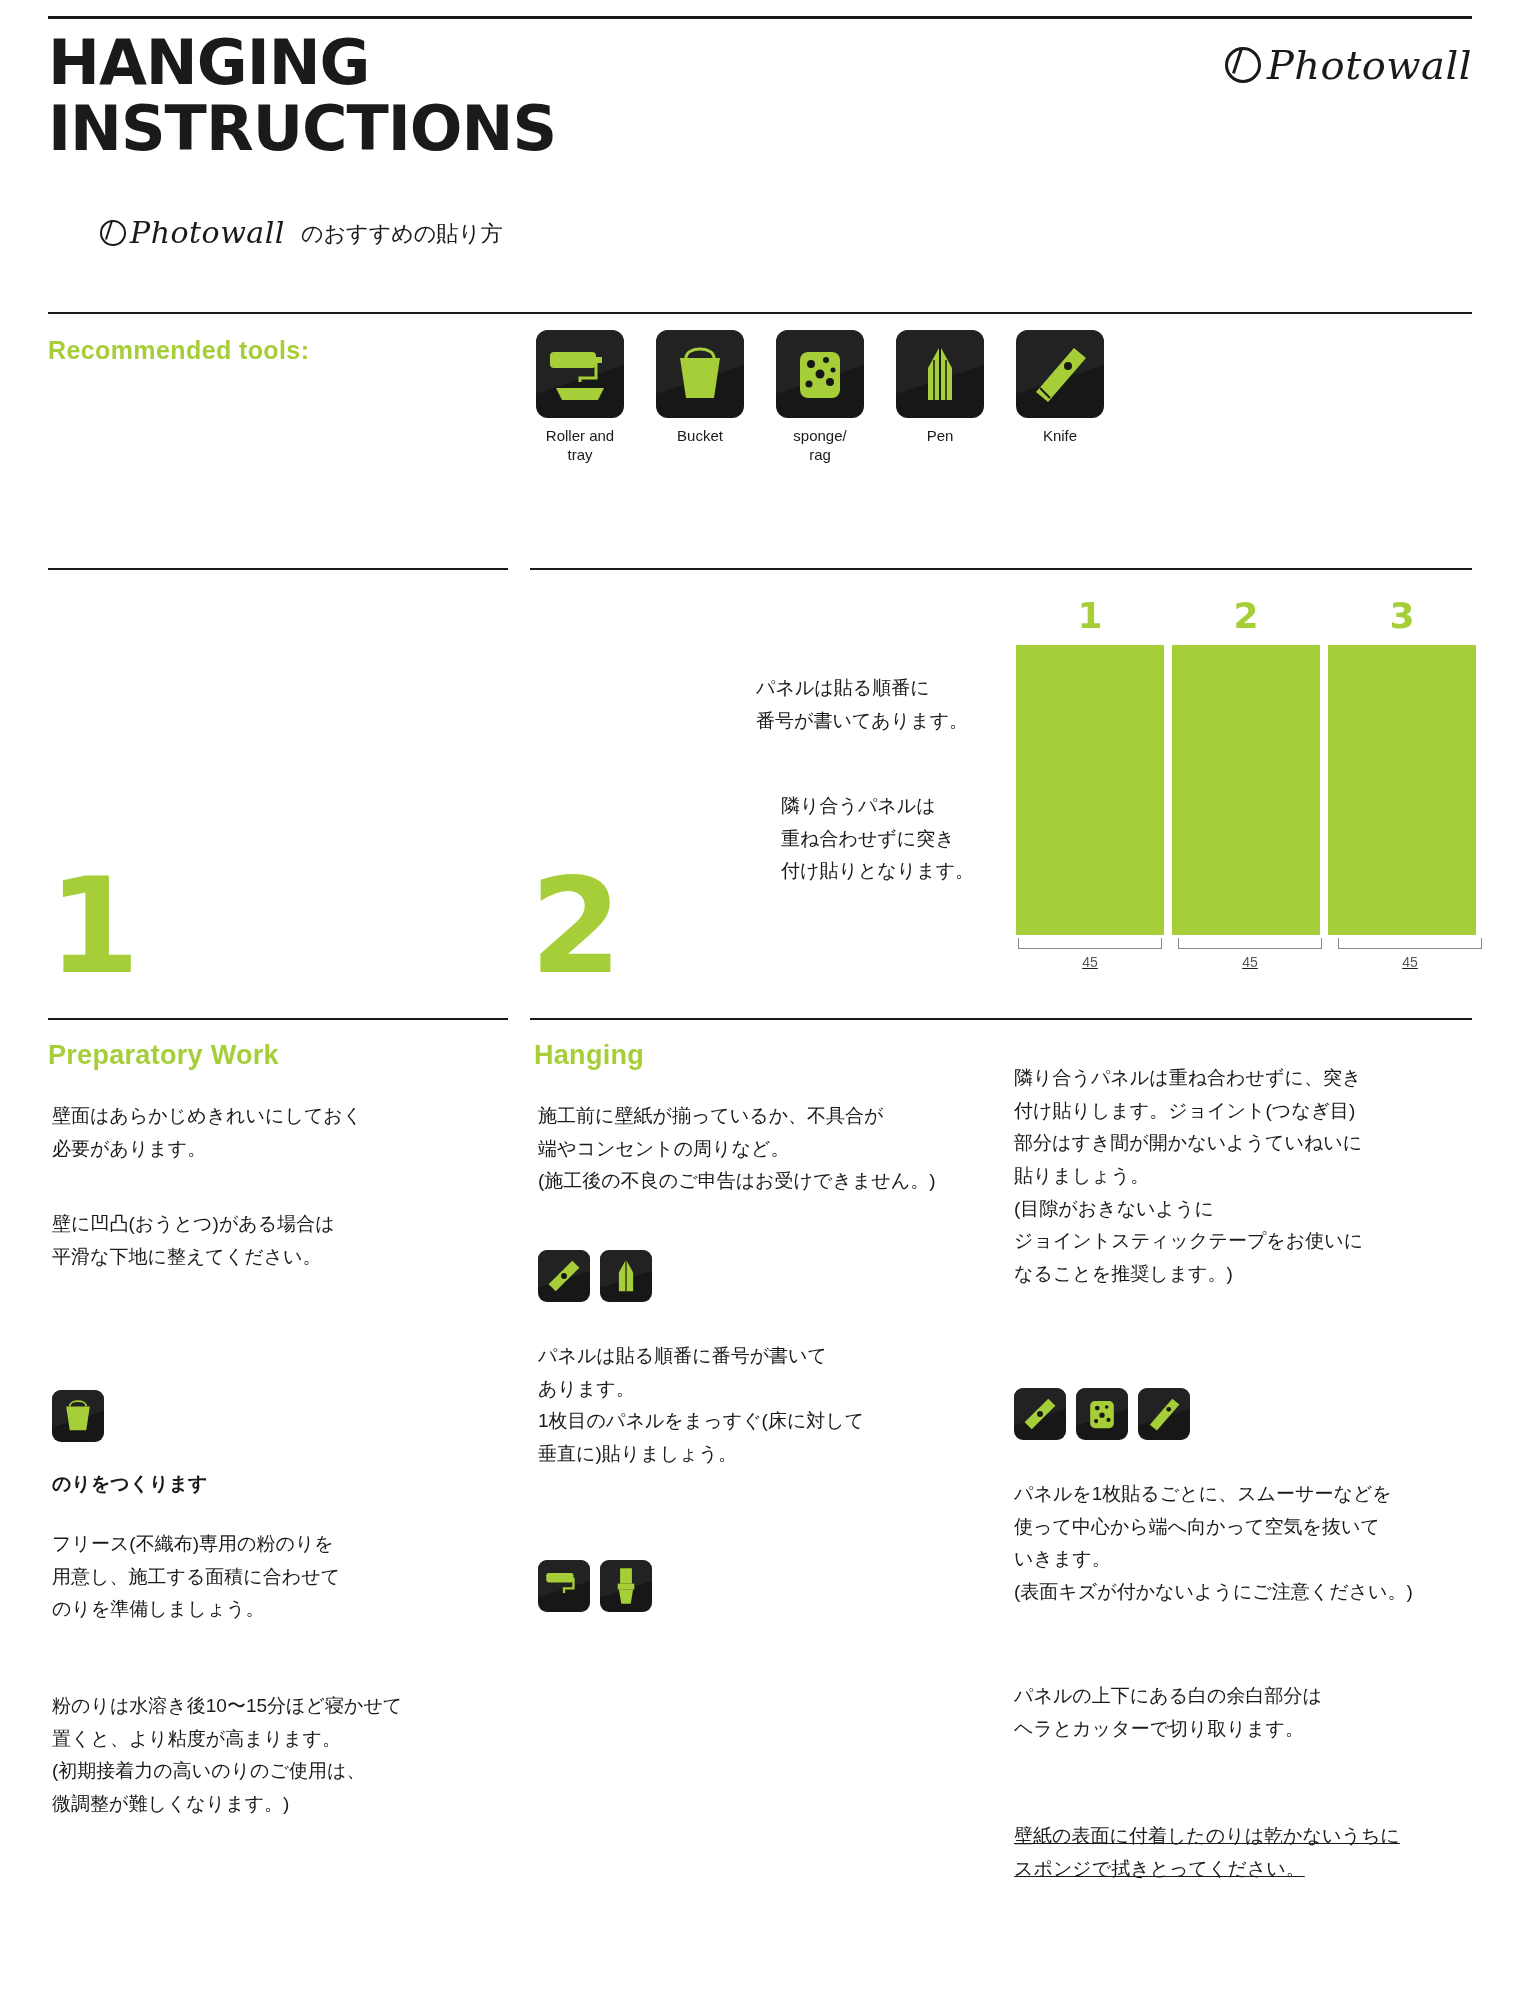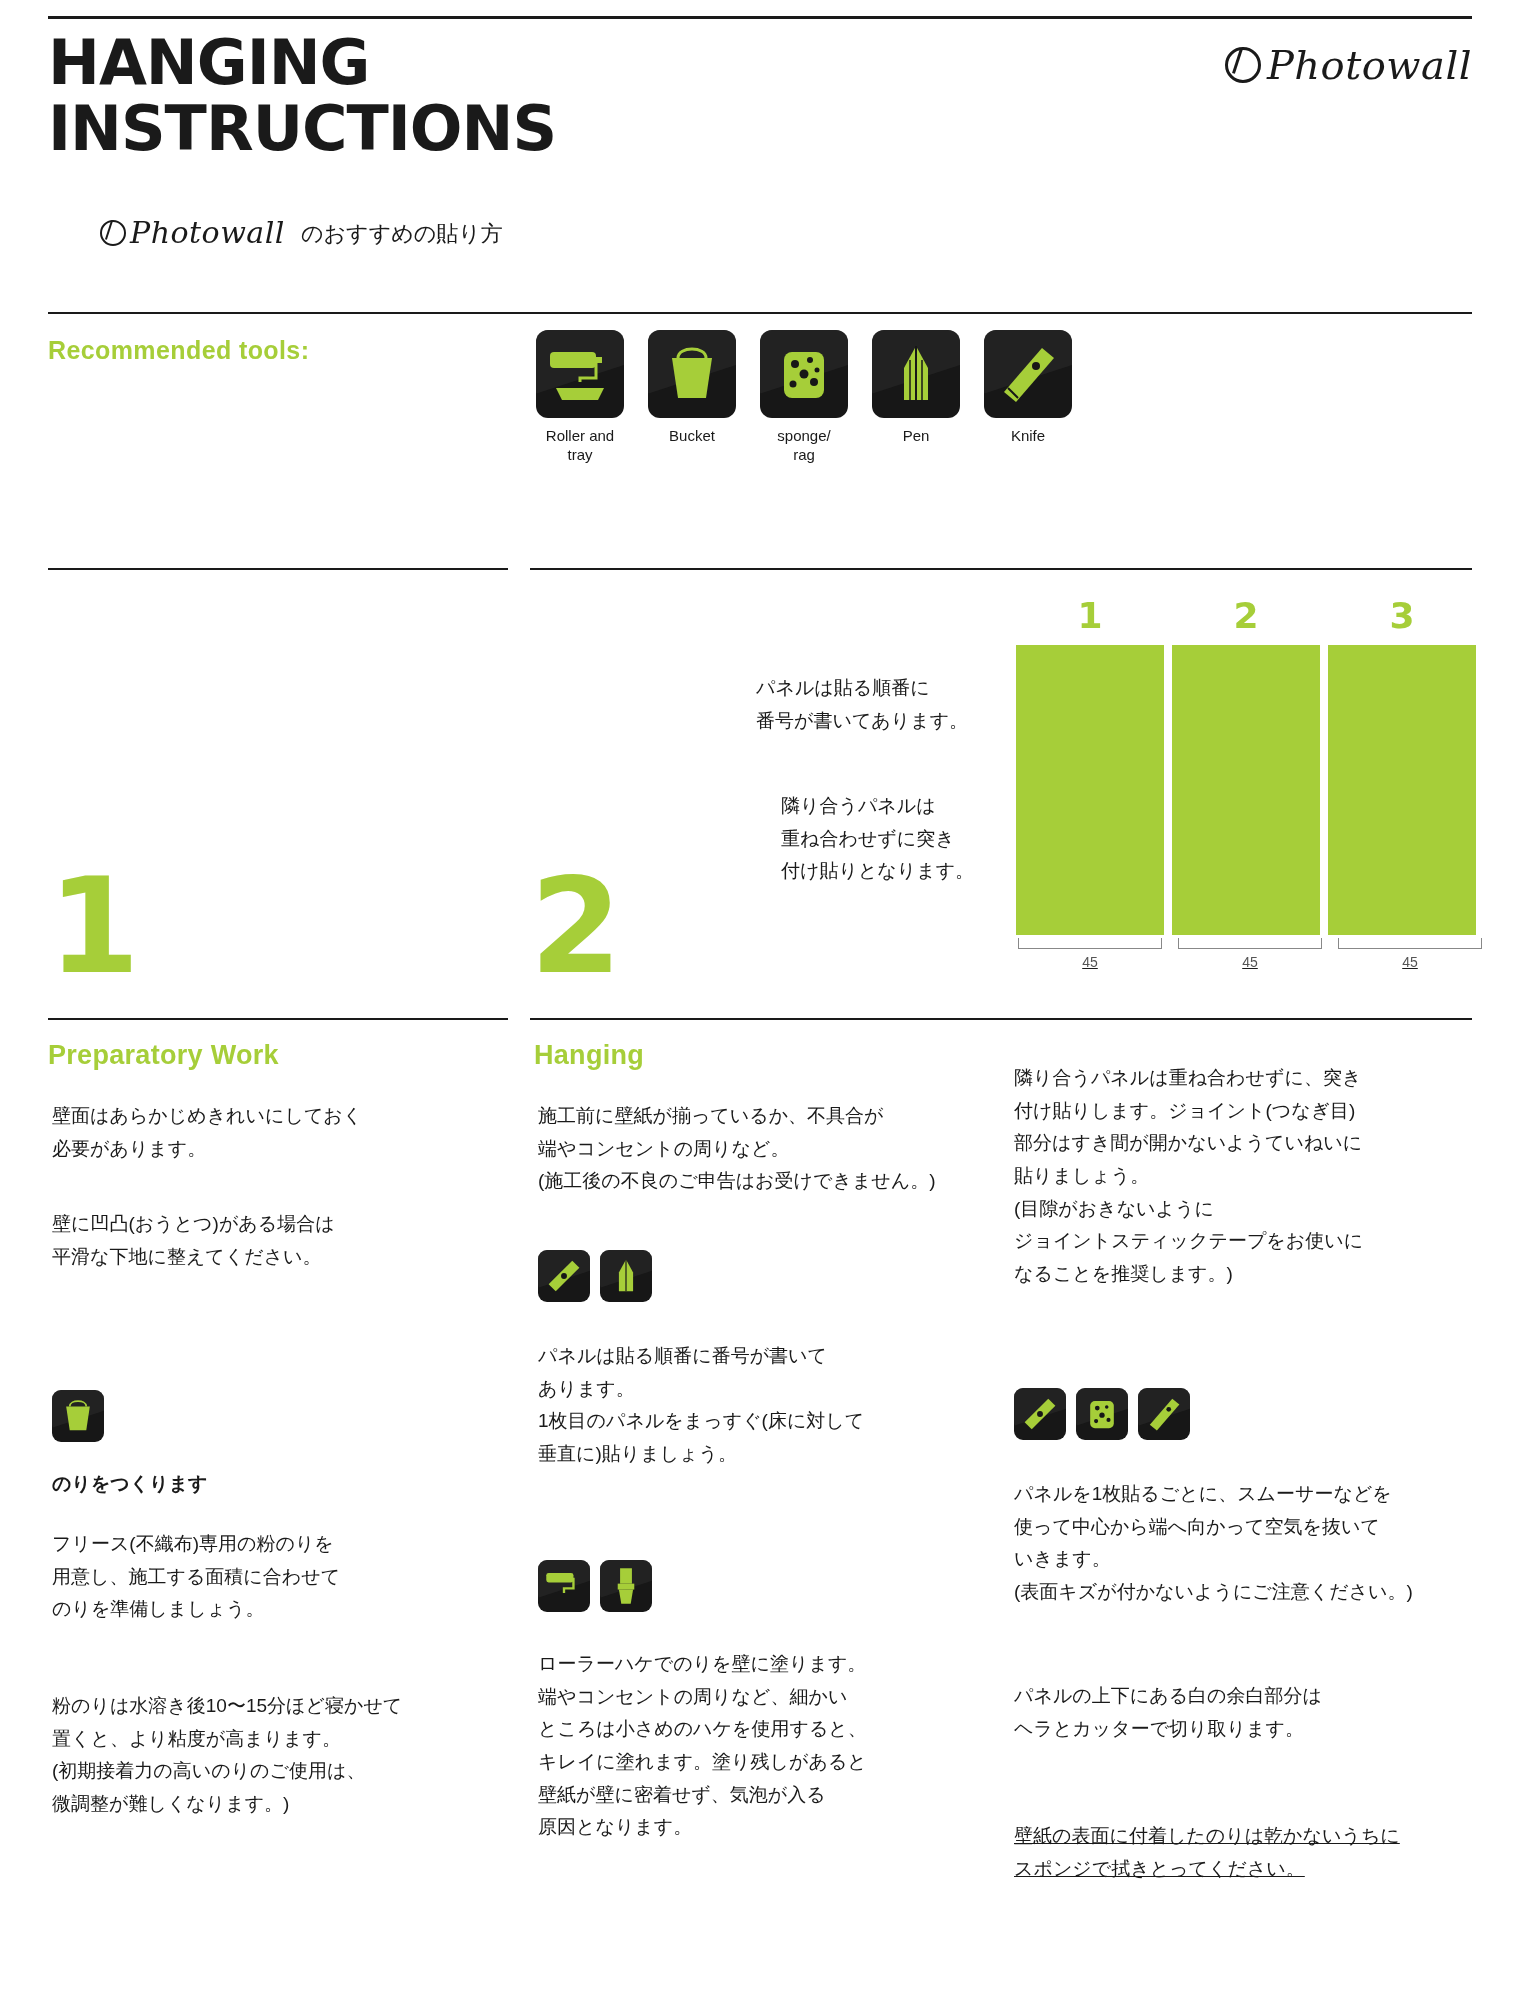--- a/index.html
+++ b/index.html
@@ -122,21 +122,21 @@
     color: #a6ce39;
     font-weight: bold;
     font-size: 25px;
     letter-spacing: 0.4px;
   }
   .tools-row {
     position: absolute;
     left: 536px;
     top: 330px;
     display: flex;
-    gap: 24px;
+    gap: 32px;
   }
   .tool {
     width: 88px;
     text-align: center;
   }
   .tool-tile {
     width: 88px;
     height: 88px;
     border-radius: 12px;
     background: #171717;
@@ -451,26 +451,20 @@
     </div>
     <div class="mini-tile">
       <svg width="52" height="52" viewBox="0 0 88 88">
         <rect x="34" y="14" width="20" height="26" fill="#a6ce39"></rect>
         <rect x="30" y="40" width="28" height="10" fill="#a6ce39"></rect>
         <path d="M32 50 L56 50 L52 74 L36 74 Z" fill="#a6ce39"></path>
       </svg>
     </div>
   </div>
 
-  <div class="body-text" style="left:538px; top:1648px; width:480px; white-space:pre-line;">ローラーハケでのりを壁に塗ります。
-端やコンセントの周りなど、細かい
-ところは小さめのハケを使用すると、
-キレイに塗れます。塗り残しがあると
-壁紙が壁に密着せず、気泡が入る
-原因となります。</div>
 
   <div class="body-text" style="left:1014px; top:1062px; width:470px; white-space:pre-line;">隣り合うパネルは重ね合わせずに、突き
 付け貼りします。ジョイント(つなぎ目)
 部分はすき間が開かないようていねいに
 貼りましょう。
 (目隙がおきないように
 ジョイントスティックテープをお使いに
 なることを推奨します。)</div>
 
   <div class="inline-icons" style="left:1014px; top:1388px;">

